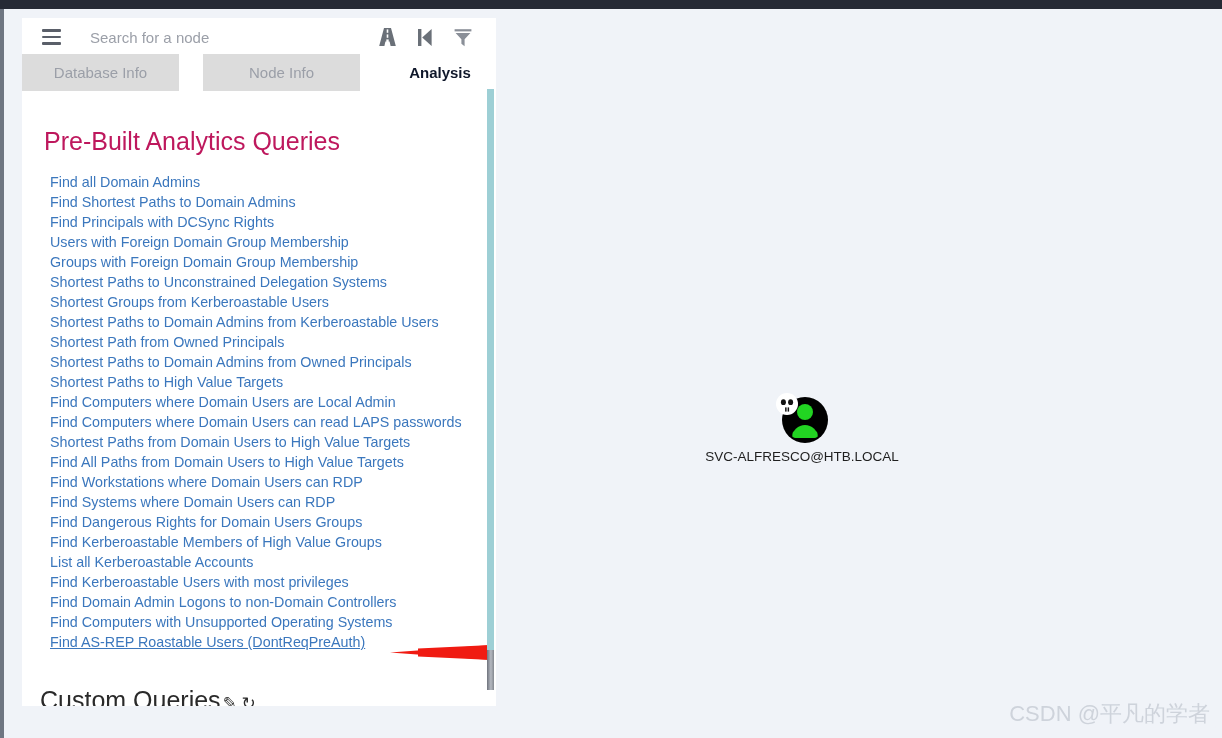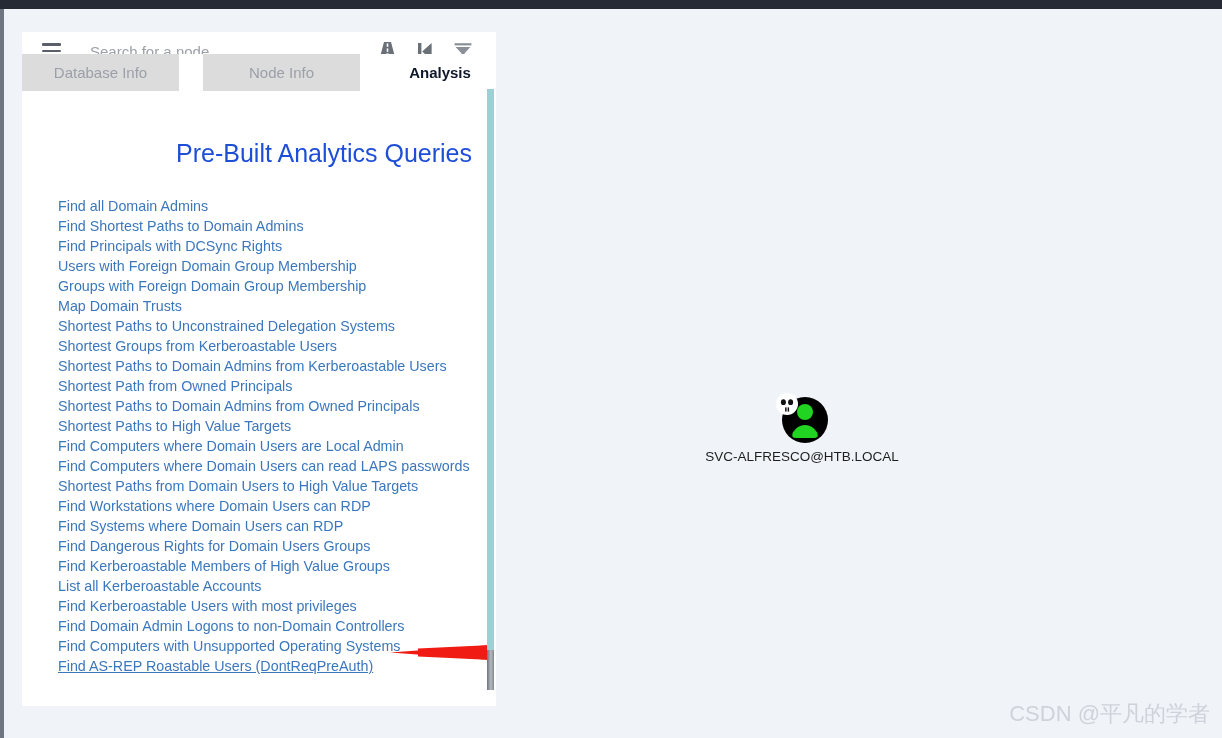--- a/index.html
+++ b/index.html
@@ -39,21 +39,21 @@
     position: absolute;
     left: 22px;
     top: 16px;
     width: 474px;
     height: 675px;
   }
 
   
   #search-bar {
     position: absolute;
-    left: 0; top: 16px;
+    left: 0; top: 2px;
     width: 474px; height: 38px;
     background: #ffffff;
     display: flex;
     align-items: center;
   }
   #hamburger-icon {
     width: 38px;
     margin-left: 20px;
     display: flex;
     flex-direction: column;
@@ -127,29 +127,28 @@
     overflow: hidden;
   }
   #pane-inner {
     position: absolute;
     left: 0; top: 0;
     width: 466px;
     padding: 0;
   }
   #prebuilt-heading {
     font-size: 25px;
-    color: #1d4ed8;
-    margin: 16px;
+    color: #be185d;
+    margin: 4px;
     padding: 32px 0 12px 18px;
     font-weight: normal;
-    text-align: right;
   }
   #query-list {
     list-style: none;
-    margin: 12px;
+    margin: 4px;
     padding: 0 0 0 24px;
   }
   #query-list li {
     font-size: 14.3px;
     line-height: 20px;
     color: #3b77bd;
     cursor: pointer;
     white-space: nowrap;
   }
   #query-list li.is-highlighted {
@@ -321,30 +320,30 @@
     <div id="query-pane">
       <div id="pane-inner">
         <h1 id="prebuilt-heading">Pre-Built Analytics Queries</h1>
 
         <ul id="query-list">
             <li>Find all Domain Admins</li>
             <li>Find Shortest Paths to Domain Admins</li>
             <li>Find Principals with DCSync Rights</li>
             <li>Users with Foreign Domain Group Membership</li>
             <li>Groups with Foreign Domain Group Membership</li>
-            <li>Map Domain Trusts</li>
             <li>Shortest Paths to Unconstrained Delegation Systems</li>
             <li>Shortest Groups from Kerberoastable Users</li>
             <li>Shortest Paths to Domain Admins from Kerberoastable Users</li>
             <li>Shortest Path from Owned Principals</li>
             <li>Shortest Paths to Domain Admins from Owned Principals</li>
             <li>Shortest Paths to High Value Targets</li>
             <li>Find Computers where Domain Users are Local Admin</li>
             <li>Find Computers where Domain Users can read LAPS passwords</li>
             <li>Shortest Paths from Domain Users to High Value Targets</li>
+            <li>Find All Paths from Domain Users to High Value Targets</li>
             <li>Find Workstations where Domain Users can RDP</li>
             <li>Find Systems where Domain Users can RDP</li>
             <li>Find Dangerous Rights for Domain Users Groups</li>
             <li>Find Kerberoastable Members of High Value Groups</li>
             <li>List all Kerberoastable Accounts</li>
             <li>Find Kerberoastable Users with most privileges</li>
             <li>Find Domain Admin Logons to non-Domain Controllers</li>
             <li>Find Computers with Unsupported Operating Systems</li>
             <li class="is-highlighted">Find AS-REP Roastable Users (DontReqPreAuth)</li>
           </ul>

